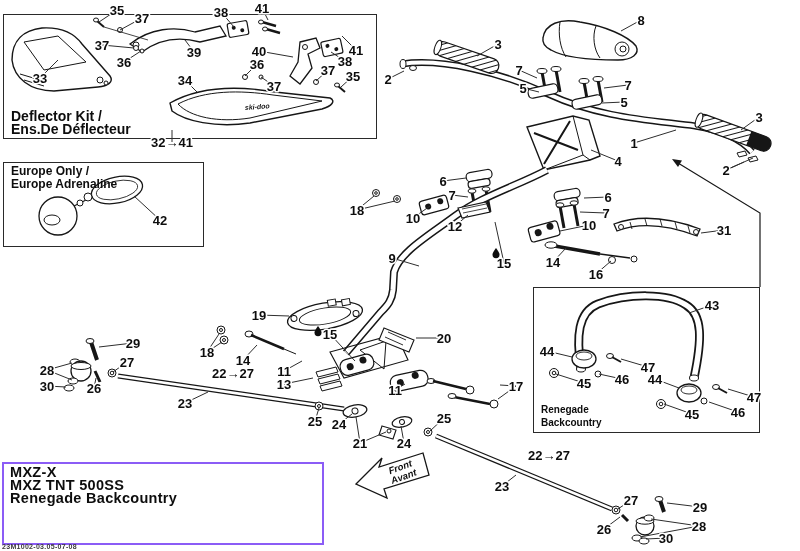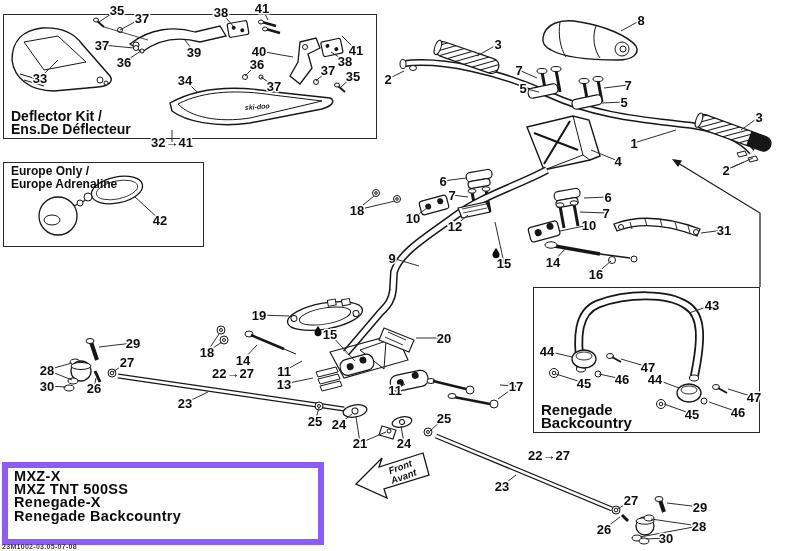--- a/index.html
+++ b/index.html
@@ -6,22 +6,22 @@
   #stage{position:relative;width:800px;height:551px;background:#fff;overflow:hidden;
          font-family:"Liberation Sans", sans-serif;}
   #art,#overlay{position:absolute;left:0;top:0;}
   .box{position:absolute;border:1.2px solid #2a2a2a;box-sizing:border-box;}
   .box-label{position:absolute;font-weight:bold;color:#0d0d0d;white-space:nowrap;}
   #deflector-box{left:3px;top:14px;width:374px;height:125px;}
   #deflector-box .box-label{left:7px;bottom:2px;font-size:14px;line-height:13px;}
   #europe-box{left:3px;top:162px;width:201px;height:85px;}
   #europe-box .box-label{left:7px;top:2px;font-size:12px;line-height:13px;}
   #renegade-box{left:533px;top:287px;width:227px;height:146px;border-width:1.5px;}
-  #renegade-box .box-label{left:7px;bottom:3px;font-size:15px;line-height:12.5px;}
-  #models-box{left:2px;top:462px;width:322px;height:83px;border:6px solid #8b5cf6;
+  #renegade-box .box-label{left:7px;bottom:3px;font-size:10px;line-height:12.5px;}
+  #models-box{left:2px;top:462px;width:322px;height:83px;border:2px solid #8b5cf6;
               background:transparent;padding:2px 0 0 6px;}
   #models-box div{font-weight:bold;font-size:14.5px;line-height:13.2px;color:#0d0d0d;
                   letter-spacing:.3px;white-space:nowrap;}
   #footer-code{position:absolute;left:2px;top:543px;font-size:7px;font-weight:bold;
                color:#3c3c3c;letter-spacing:.3px;}
   .callout{font:bold 13px "Liberation Sans",sans-serif;fill:#0d0d0d;
            paint-order:stroke;stroke:#ffffff;stroke-width:3px;stroke-linejoin:round;}
   .leader{stroke:#2e2e2e;stroke-width:1;fill:none;}
   .ln{stroke:#161616;fill:none;}
   .fw{fill:#ffffff;stroke:#161616;}
@@ -358,21 +358,20 @@
     <div class="box-label">
       <div>Renegade</div>
       <div>Backcountry</div>
     </div>
   </div>
 
   <div class="box" id="models-box">
     <div>
         <div>MXZ-X</div>
         <div>MXZ TNT 500SS</div>
-        <div>Renegade-X</div>
         <div>Renegade Backcountry</div>
       </div>
   </div>
 
   <div id="footer-code">23M1002-03.05-07-08</div>
 
   <svg id="overlay" width="800" height="551" viewBox="0 0 800 551">
       <line x1="117" y1="10" x2="99" y2="22" class="leader"></line>
       <line x1="142" y1="18" x2="120" y2="30" class="leader"></line>
       <line x1="221" y1="12" x2="234" y2="27" class="leader"></line>

